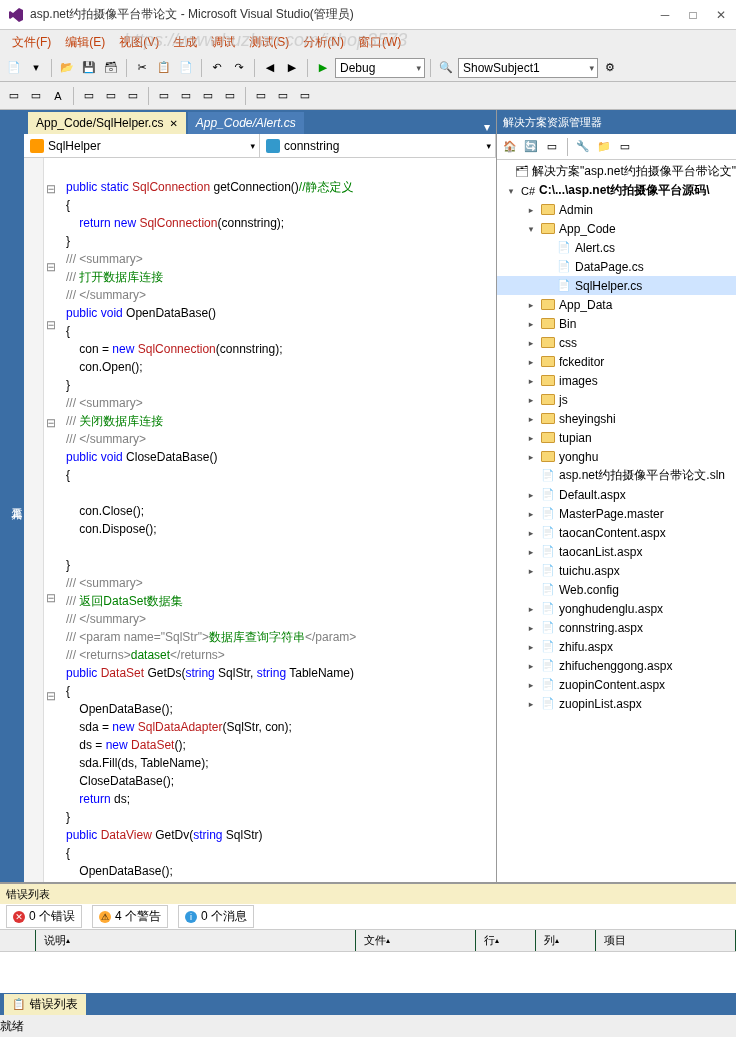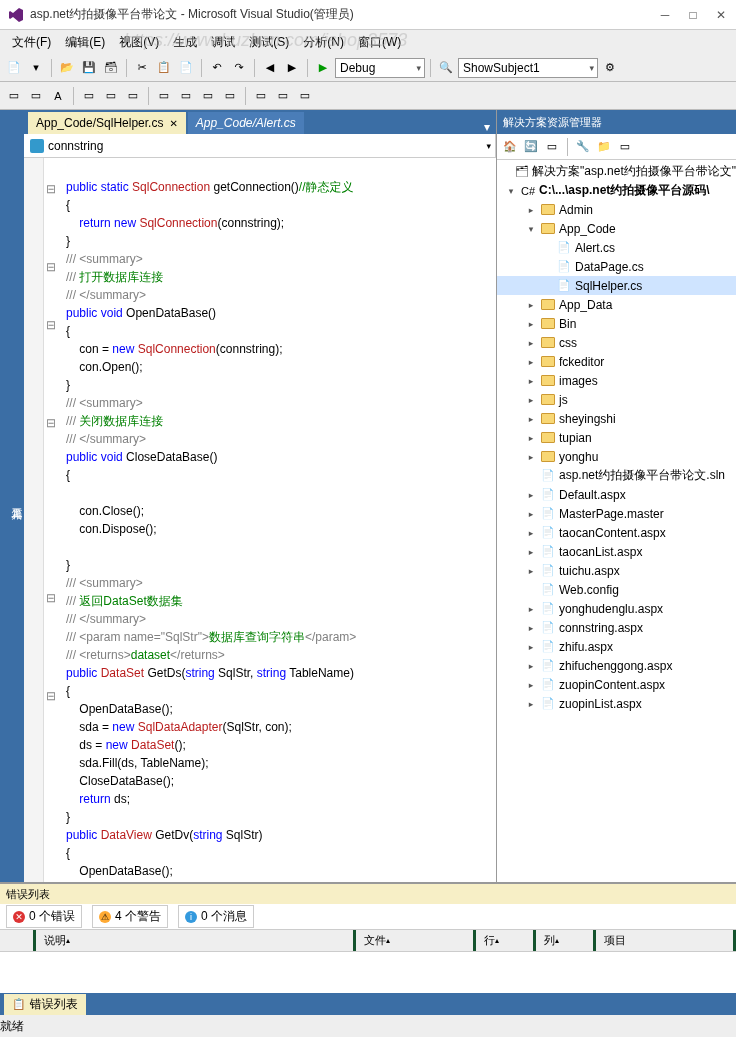--- a/index.html
+++ b/index.html
@@ -4,21 +4,21 @@
 <style>
 * { margin: 0; padding: 0; box-sizing: border-box; font-family: "Microsoft YaHei", "Segoe UI", sans-serif; font-size: 12px; }
 body { width: 736px; height: 1037px; background: #eee; overflow: hidden; display: flex; flex-direction: column; }
 .titlebar { height: 30px; background: #fff; display: flex; align-items: center; padding: 0 8px; border-bottom: 1px solid #ccc; }
 .titlebar-icon { width: 16px; height: 16px; margin-right: 6px; }
 .titlebar-text { flex: 1; color: #333; }
 .winbtns { display: flex; gap: 14px; }
 .winbtn { width: 14px; height: 14px; color: #555; display: flex; align-items: center; justify-content: center; cursor: pointer; }
 .watermark { position: absolute; top: 30px; left: 124px; color: rgba(180,180,180,.5); font-size: 18px; font-style: italic; pointer-events: none; z-index: 100; }
 .menubar { height: 24px; background: #eee; display: flex; align-items: center; padding: 0 6px; gap: 2px; position: relative; }
-.menubar span { padding: 2px 6px; cursor: pointer; color: #000000; }
+.menubar span { padding: 2px 6px; cursor: pointer; color: #c2410c; }
 .toolbar { height: 28px; background: #eee; border-bottom: 1px solid #bbb; display: flex; align-items: center; padding: 0 4px; gap: 2px; }
 .tbtn { width: 20px; height: 20px; display: flex; align-items: center; justify-content: center; cursor: pointer; font-size: 11px; }
 .tsep { width: 1px; height: 18px; background: #bbb; margin: 0 3px; }
 .tcombo { height: 20px; border: 1px solid #999; background: #fff; min-width: 90px; padding: 0 16px 0 4px; display: flex; align-items: center; position: relative; font-size: 11px; }
 .tcombo::after { content: "▾"; position: absolute; right: 3px; font-size: 9px; color: #555; }
 .content { flex: 1; display: flex; overflow: hidden; }
 .sidebar-tab { width: 24px; background: #3b6ea5; color: #fff; writing-mode: vertical-rl; text-align: center; padding-top: 8px; font-size: 11px; cursor: pointer; }
 .editor-area { flex: 1; display: flex; flex-direction: column; background: #fff; min-width: 0; }
 .tabs { height: 24px; background: #3b6ea5; display: flex; align-items: flex-end; padding-left: 4px; position: relative; justify-content: flex-end; }
 .tab { height: 22px; background: #f5eec2; padding: 0 8px; display: flex; align-items: center; margin-right: 2px; font-size: 11px; cursor: pointer; white-space: nowrap; }
@@ -53,21 +53,21 @@
 .aspxfile { color: #3b7fc4; }
 .err-panel { height: 133px; background: #fff; border-top: 2px solid #999; display: flex; flex-direction: column; }
 .err-title { height: 20px; background: #f7efc6; padding: 0 6px; display: flex; align-items: center; font-size: 11px; }
 .err-tb { height: 26px; border-bottom: 1px solid #ccc; display: flex; align-items: center; padding: 0 6px; gap: 10px; }
 .err-stat { display: flex; align-items: center; gap: 4px; padding: 2px 6px; border: 1px solid #ccc; cursor: pointer; font-size: 11px; }
 .err-ico { width: 12px; height: 12px; border-radius: 50%; display: flex; align-items: center; justify-content: center; font-size: 9px; color: #fff; }
 .err-ico.e { background: #d33; }
 .err-ico.w { background: #fa3; color: #000; }
 .err-ico.i { background: #39d; }
 .err-head { height: 22px; background: #eee; display: flex; border-bottom: 1px solid #ccc; }
-.err-head div { border-right: 3px solid #14532d; padding: 2px 8px; display: flex; align-items: center; font-size: 11px; }
+.err-head div { border-right: 1px solid #14532d; padding: 2px 8px; display: flex; align-items: center; font-size: 11px; }
 .err-head .sort::after { content: " ▴"; font-size: 8px; }
 .err-tabs { height: 22px; background: #3b6ea5; display: flex; align-items: center; padding: 0 4px; }
 .err-tab { background: #f5eec2; padding: 2px 8px; font-size: 11px; display: flex; align-items: center; gap: 4px; }
 .status { height: 22px; background: #eee; padding: 0 0; display: flex; align-items: center; font-size: 11px; }
 </style>
 </head>
 <body>
 
 <div class="titlebar">
   <svg class="titlebar-icon" viewBox="0 0 16 16">
@@ -151,20 +151,24 @@
       <div class="tab">
           <span>App_Code/SqlHelper.cs</span>
           <span class="close">✕</span>
         </div>
       <div class="tab inactive">
           <span>App_Code/Alert.cs</span>
         </div>
       <div class="tabs-arrow">▾</div>
     </div>
     <div class="navbar">
+      <div class="navcombo">
+          <div class="navicon"></div>
+          <span>SqlHelper</span>
+        </div>
       <div class="navcombo">
           <div class="navicon field"></div>
           <span>connstring</span>
         </div>
     </div>
     <div class="code">
       <div class="gutter"></div>
       <div class="outline">
         <div></div>
           <div>⊟</div>

